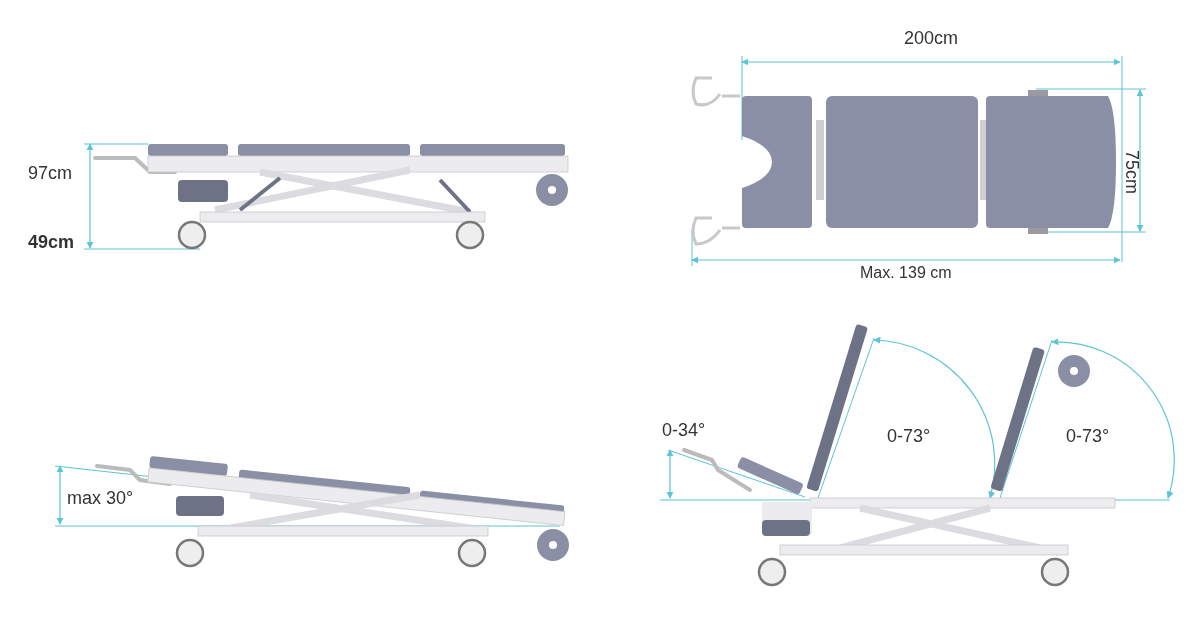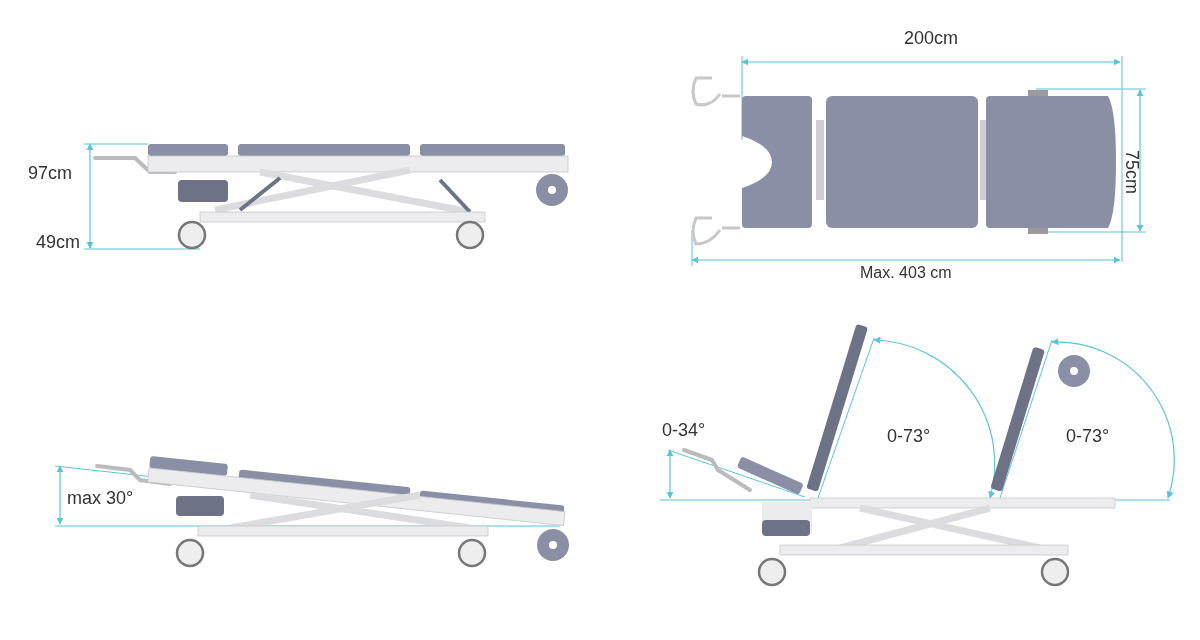--- a/index.html
+++ b/index.html
@@ -112,23 +112,23 @@
     <line x1="860" y1="508" x2="1040" y2="548" stroke="#dcdce0" stroke-width="7"></line>
     <rect x="780" y="545" width="288" height="10" fill="#ececee" stroke="#c8c8cc" stroke-width="0.8"></rect>
     <circle cx="772" cy="572" r="13" fill="#eee" stroke="#777" stroke-width="2.5"></circle>
     <circle cx="1055" cy="572" r="13" fill="#eee" stroke="#777" stroke-width="2.5"></circle>
     <circle cx="1074" cy="371" r="16" fill="#8a8fa6"></circle>
     <circle cx="1074" cy="371" r="4" fill="#fff"></circle>
   </g>
 </svg>
 
 <div class="lbl" style="left:28px;top:132px;margin-top:31px;">97cm</div>
-<div class="lbl" style="left:36px;top:232px;">49cm</div>
+<div class="lbl" style="left:28px;top:232px;font-weight:bold;">49cm</div>
 
 <div class="lbl" style="left:904px;top:28px;">200cm</div>
 <div class="lbl" style="left:1142px;top:150px;transform:rotate(90deg);transform-origin:left top;">75cm</div>
-<div class="lbl" style="left:860px;top:264px;font-size:16px;">Max. 403 cm</div>
+<div class="lbl" style="left:860px;top:264px;font-size:16px;">Max. 139 cm</div>
 
 <div class="lbl" style="left:67px;top:488px;">max 30°</div>
 
 <div class="lbl" style="left:662px;top:420px;">0-34°</div>
 <div class="lbl" style="left:887px;top:426px;">0-73°</div>
 <div class="lbl" style="left:1066px;top:426px;">0-73°</div>
 
 </body></html>

